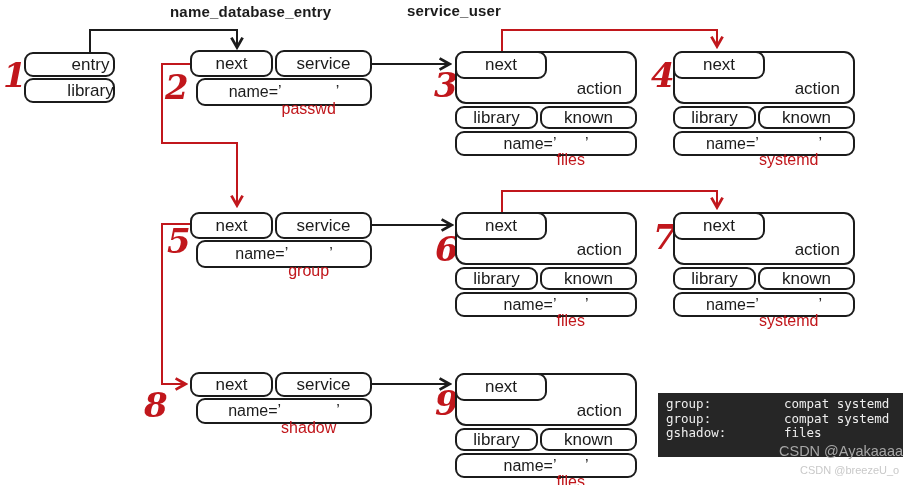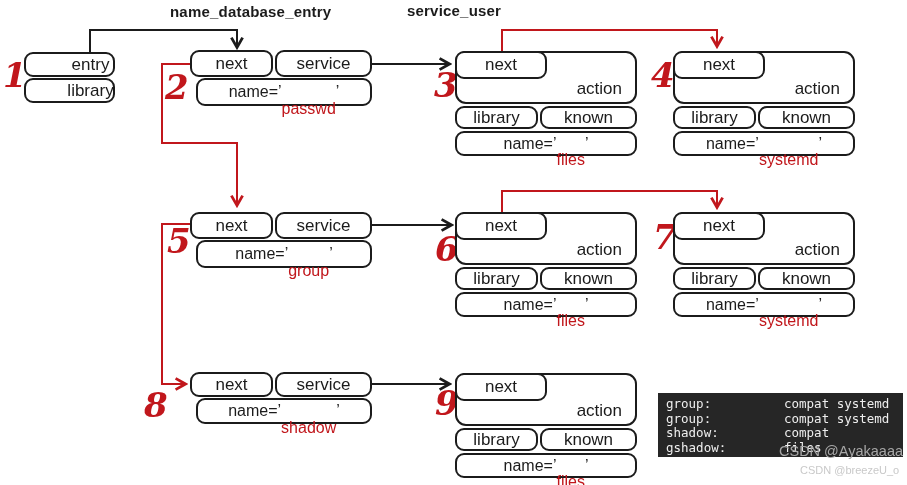--- a/index.html
+++ b/index.html
@@ -202,24 +202,20 @@
   <div class="terminal">
     <div class="term-row">
       <span class="term-key">group:</span>
       <span class="term-val">compat systemd</span>
     </div>
     <div class="term-row">
       <span class="term-key">group:</span>
       <span class="term-val">compat systemd</span>
     </div>
     <div class="term-row">
-      <span class="term-key">shadow:</span>
-      <span class="term-val">compat</span>
-    </div>
-    <div class="term-row">
       <span class="term-key">gshadow:</span>
       <span class="term-val">files</span>
     </div>
   </div>
 
   <div class="wm2">CSDN @breezeU_o</div>
   <div class="wm1">CSDN @Ayakaaaa</div>
 
 </div>
 

